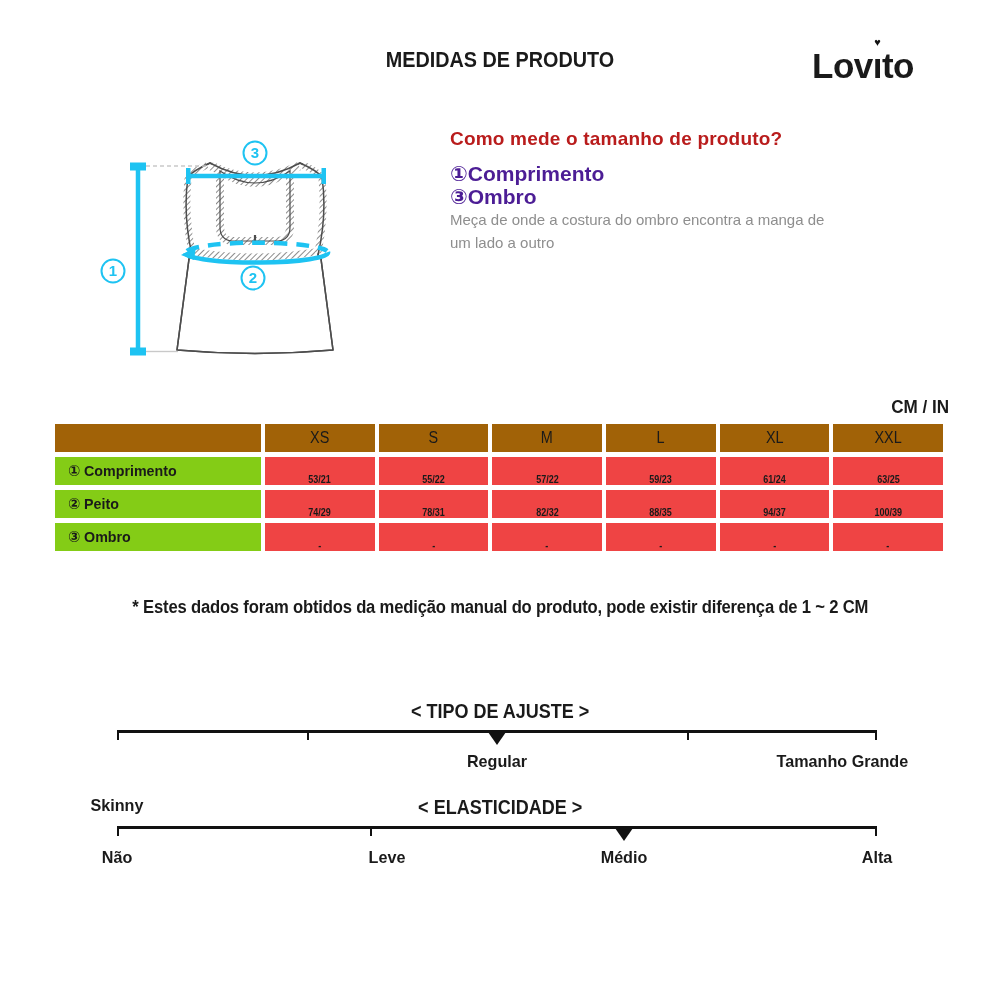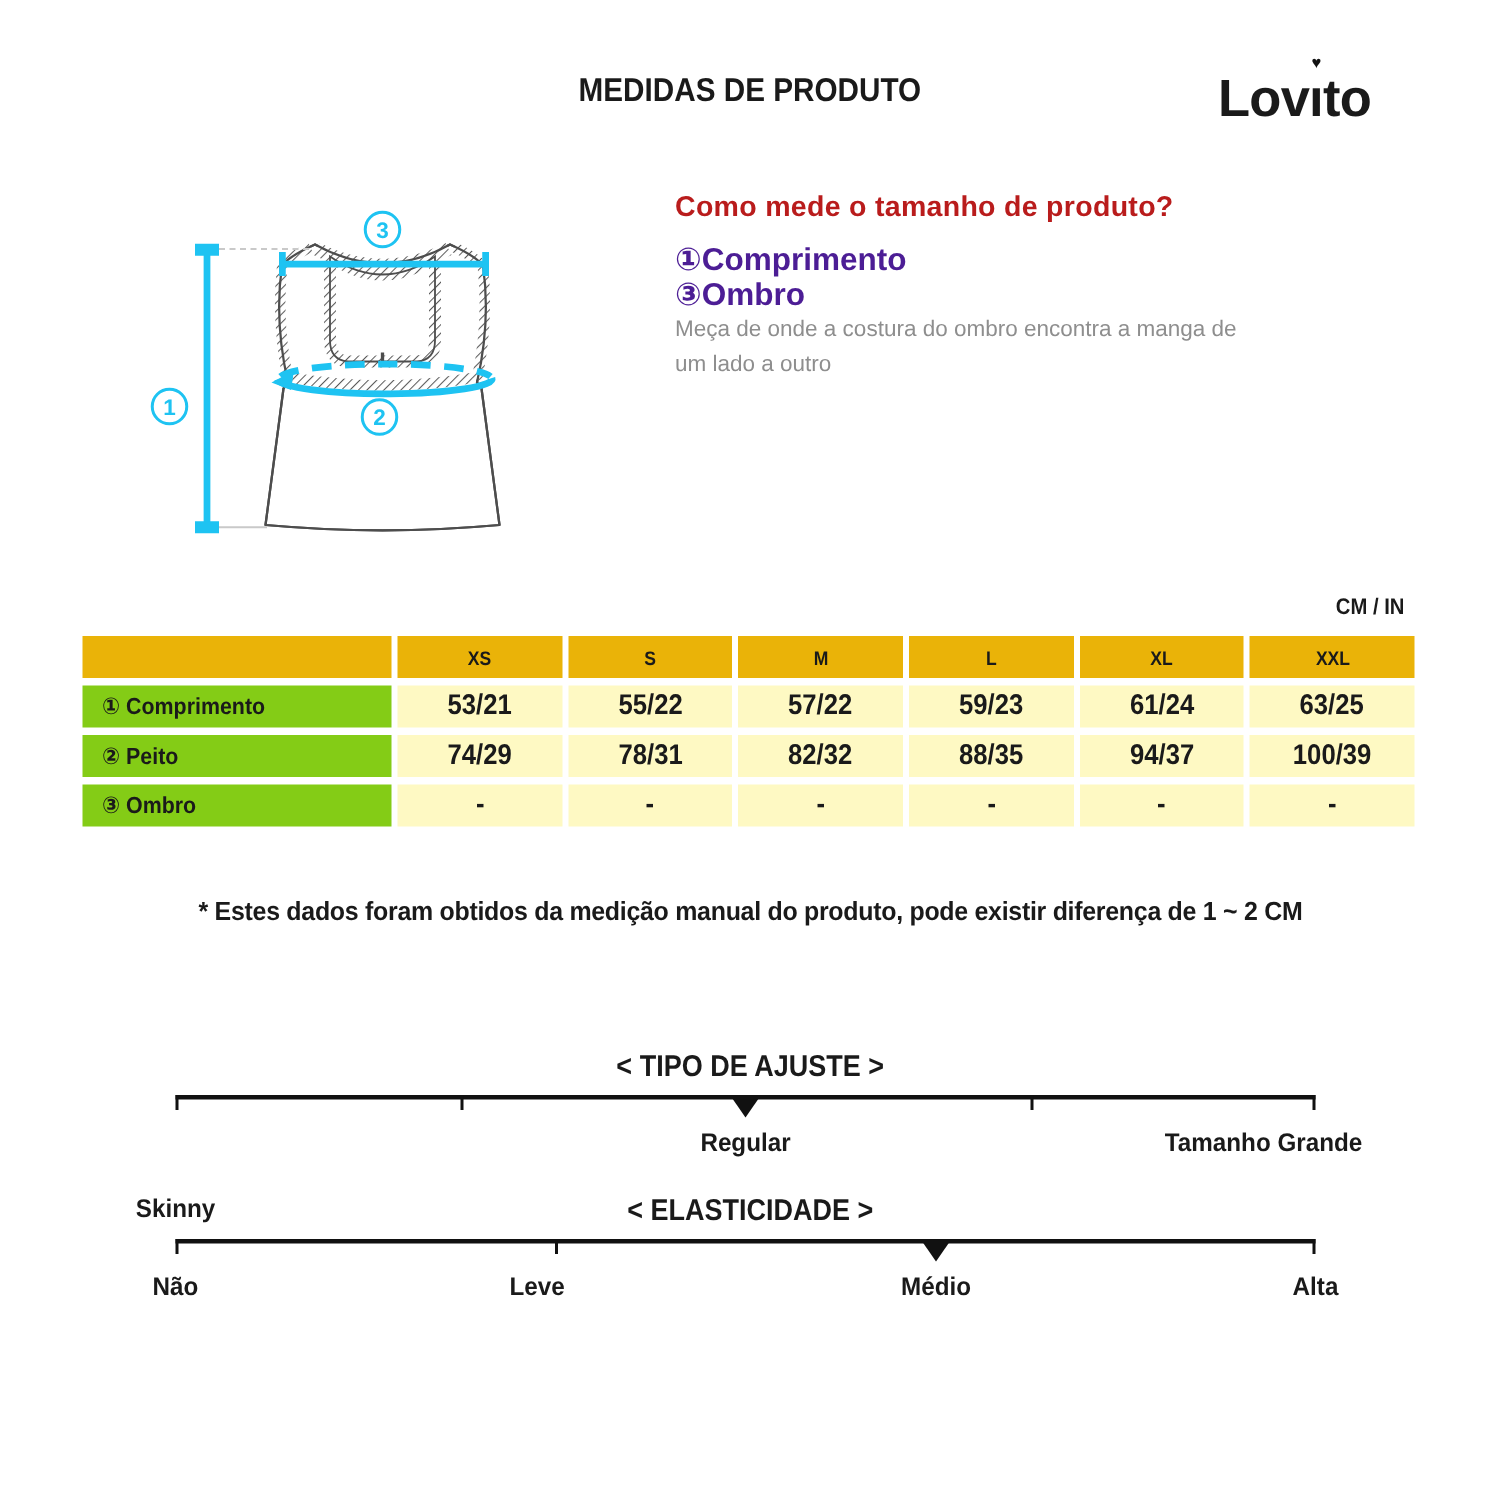--- a/index.html
+++ b/index.html
@@ -15,28 +15,28 @@
   #brand .bi{position:relative;}
   #brand .heart{position:absolute;left:50%;top:-10px;transform:translateX(-50%);font-size:11px;color:#111;}
 
   
   #howto{top:128px;left:450px;width:500px;}
   #howto h2{margin:0 0 12px 0;font-size:19px;font-weight:700;color:#b91c1c;letter-spacing:.2px;}
   .ht-label{font-size:21px;font-weight:700;line-height:23px;color:#4c1d95;}
   .ht-desc{font-size:15px;line-height:23px;color:#8e8e8e;max-width:375px;}
 
   
-  #unit{top:396px;right:61px;font-size:15px;font-weight:700;text-align:center;}
+  #unit{top:396px;right:48px;font-size:19px;font-weight:700;text-align:center;}
   #sizetable{top:424px;left:55px;width:888px;display:grid;
              grid-template-columns:206px repeat(6,1fr);
              grid-auto-rows:28px;gap:5px 4px;}
   #sizetable .cell{display:flex;align-items:center;justify-content:center;}
-  #sizetable .hd{background:#eab308;font-weight:700;font-size:13px;}
+  #sizetable .hd{background:#a16207;font-weight:400;font-size:16px;}
   #sizetable .lbl{background:#84cc16;justify-content:flex-start;padding-left:13px;font-weight:700;font-size:15.5px;}
-  #sizetable .val{background:#fef9c3;font-weight:700;font-size:19px;}
+  #sizetable .val{background:#ef4444;font-weight:700;font-size:10px;align-items:flex-end;}
 
   
   #footnote{top:597px;left:0;width:1000px;text-align:center;font-weight:700;font-size:17.5px;letter-spacing:-0.2px;}
   #footnote .cd{transform:scaleX(.95);}
 
   
   .slider{left:0;width:1000px;height:90px;}
   #fit{top:700px;} #elastic{top:796px;}
   .sl-title{position:absolute;top:0;left:0;width:1000px;text-align:center;font-size:20px;font-weight:800;}
   .track{position:absolute;left:117px;top:30px;width:760px;height:2.5px;background:#111;}
@@ -231,18 +231,18 @@
 
   <div id="elastic" class="slider abs">
     <div class="sl-title"><span class="cd">&lt; ELASTICIDADE &gt;</span></div>
     <div class="track">
       <div class="tick" style="left:0;"></div>
       <div class="tick" style="left:33.3%;"></div>
       <div class="tick" style="right:0;"></div>
       <div class="marker" style="left:calc(66.7% - 9px);"></div>
     </div>
     <div class="sl-label" style="left:117px;"><span class="cd">Não</span></div>
-    <div class="sl-label" style="left:358px;"><span class="cd">Leve</span></div>
+    <div class="sl-label" style="left:387px;"><span class="cd">Leve</span></div>
     <div class="sl-label" style="left:624px;"><span class="cd">Médio</span></div>
     <div class="sl-label" style="left:877px;"><span class="cd">Alta</span></div>
   </div>
 
 </div>
 
 </body></html>

